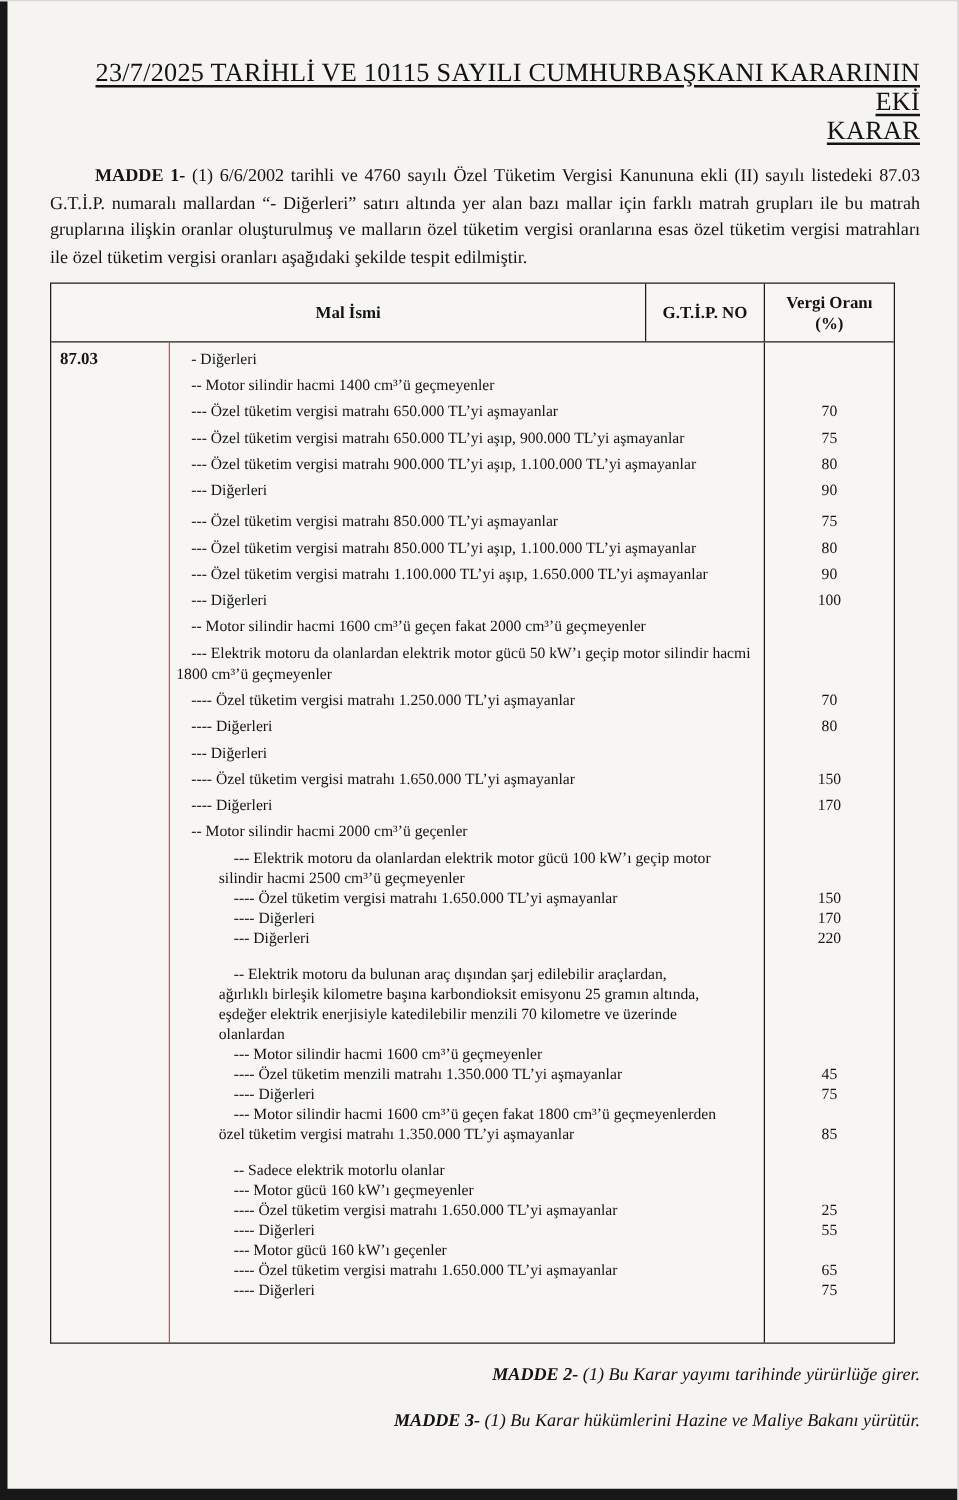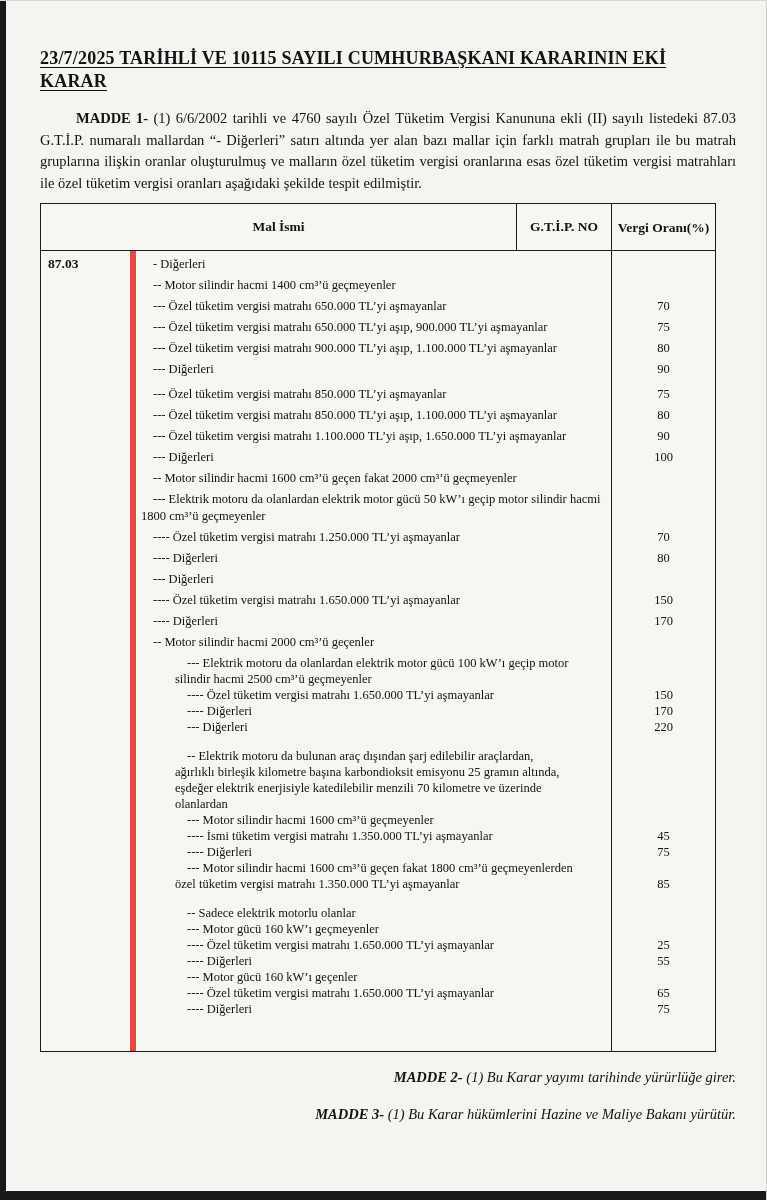--- a/index.html
+++ b/index.html
@@ -6,36 +6,36 @@
   body { background:#dddddb; font-family:"Liberation Serif", serif; color:#131313; }
   .scene {
     position:relative; width:767px; height:1200px;
     background:#f5f4f1; overflow:hidden;
     border-top:1px solid #d6d6d4; border-right:1px solid #cfcfcd;
   }
   .edge-left  { position:absolute; left:0; top:0; width:6px; height:100%; background:#181818; }
   .edge-bottom{ position:absolute; left:0; bottom:0; width:100%; height:9px; background:#181818; }
   .page { position:absolute; left:6px; top:0; width:760px; height:1191px; padding:46px 30px 0 34px; }
 
-  .title { text-align:left; font-weight:bold; font-size:18px; line-height:23px; letter-spacing:.2px; }
+  .title { text-align:right; font-weight:normal; font-size:21px; line-height:23px; letter-spacing:.2px; }
   .title .tline { text-decoration:underline; text-underline-offset:3px; }
 
   .para { text-align:justify; text-indent:36px; font-size:14.5px; line-height:21.5px; margin-top:15px; }
   .para b { font-weight:bold;margin-top:17px; }
   .para.short { text-align:right;font-style:italic; }
 
   .doc-table { margin-top:9px; margin-right:20px; border:1.5px solid #1c1c1c; background:#f7f6f3; }
   .t-head { display:flex; height:47px; border-bottom:1px solid #1c1c1c; font-weight:bold; }
   .th { display:flex; align-items:center; justify-content:center; text-align:center; font-size:13.5px; }
   .th.c1 { width:95px; border-right:1px solid #1c1c1c; }
   .th.c2 { flex:1; border-right:1px solid #1c1c1c; }
-  .th.c3 { width:103px; flex-direction:row; line-height:17px; }
+  .th.c3 { width:103px; flex-direction:column; line-height:17px; }
 
   .t-body { display:flex; font-size:12.5px; }
-  .b1 { width:95px; border-right:6px solid #ef4444; padding:5px 4px 0 7px; font-weight:bold; font-size:13.5px; }
+  .b1 { width:95px; border-right:1px solid #ef4444; padding:5px 4px 0 7px; font-weight:bold; font-size:13.5px; }
   .b2 { flex:1; position:relative; padding:5px 0 34px 5px; }
   .vline { position:absolute; top:0; right:103px; bottom:0; width:1px; background:#1c1c1c; }
 
   .row { display:flex; margin-bottom:4px; }
   .row-text { flex:1; line-height:17px; text-indent:12px; padding-right:5px; }
   .rate { width:103px; flex:none; display:flex; align-items:flex-end; justify-content:center; line-height:17px; }
   .row.tight { margin-bottom:0; }
   .row.tight .row-text, .row.tight .rate { line-height:16px;margin-left:34px; }
   .row.gap { margin-top:13px; }
 </style>
@@ -161,21 +161,21 @@
             </div>
             <div class="row gap tight">
               <div class="row-text">-- Elektrik motoru da bulunan araç dışından şarj edilebilir araçlardan, ağırlıklı birleşik kilometre başına karbondioksit emisyonu 25 gramın altında, eşdeğer elektrik enerjisiyle katedilebilir menzili 70 kilometre ve üzerinde olanlardan</div>
               <div class="rate"></div>
             </div>
             <div class="row tight">
               <div class="row-text">--- Motor silindir hacmi 1600 cm³’ü geçmeyenler</div>
               <div class="rate"></div>
             </div>
             <div class="row tight">
-              <div class="row-text">---- İsmi tüketim vergisi matrahı 1.350.000 TL’yi aşmayanlar</div>
+              <div class="row-text">---- Özel tüketim menzili matrahı 1.350.000 TL’yi aşmayanlar</div>
               <div class="rate">45</div>
             </div>
             <div class="row tight">
               <div class="row-text">---- Diğerleri</div>
               <div class="rate">75</div>
             </div>
             <div class="row tight">
               <div class="row-text">--- Motor silindir hacmi 1600 cm³’ü geçen fakat 1800 cm³’ü geçmeyenlerden özel tüketim vergisi matrahı 1.350.000 TL’yi aşmayanlar</div>
               <div class="rate">85</div>
             </div>

